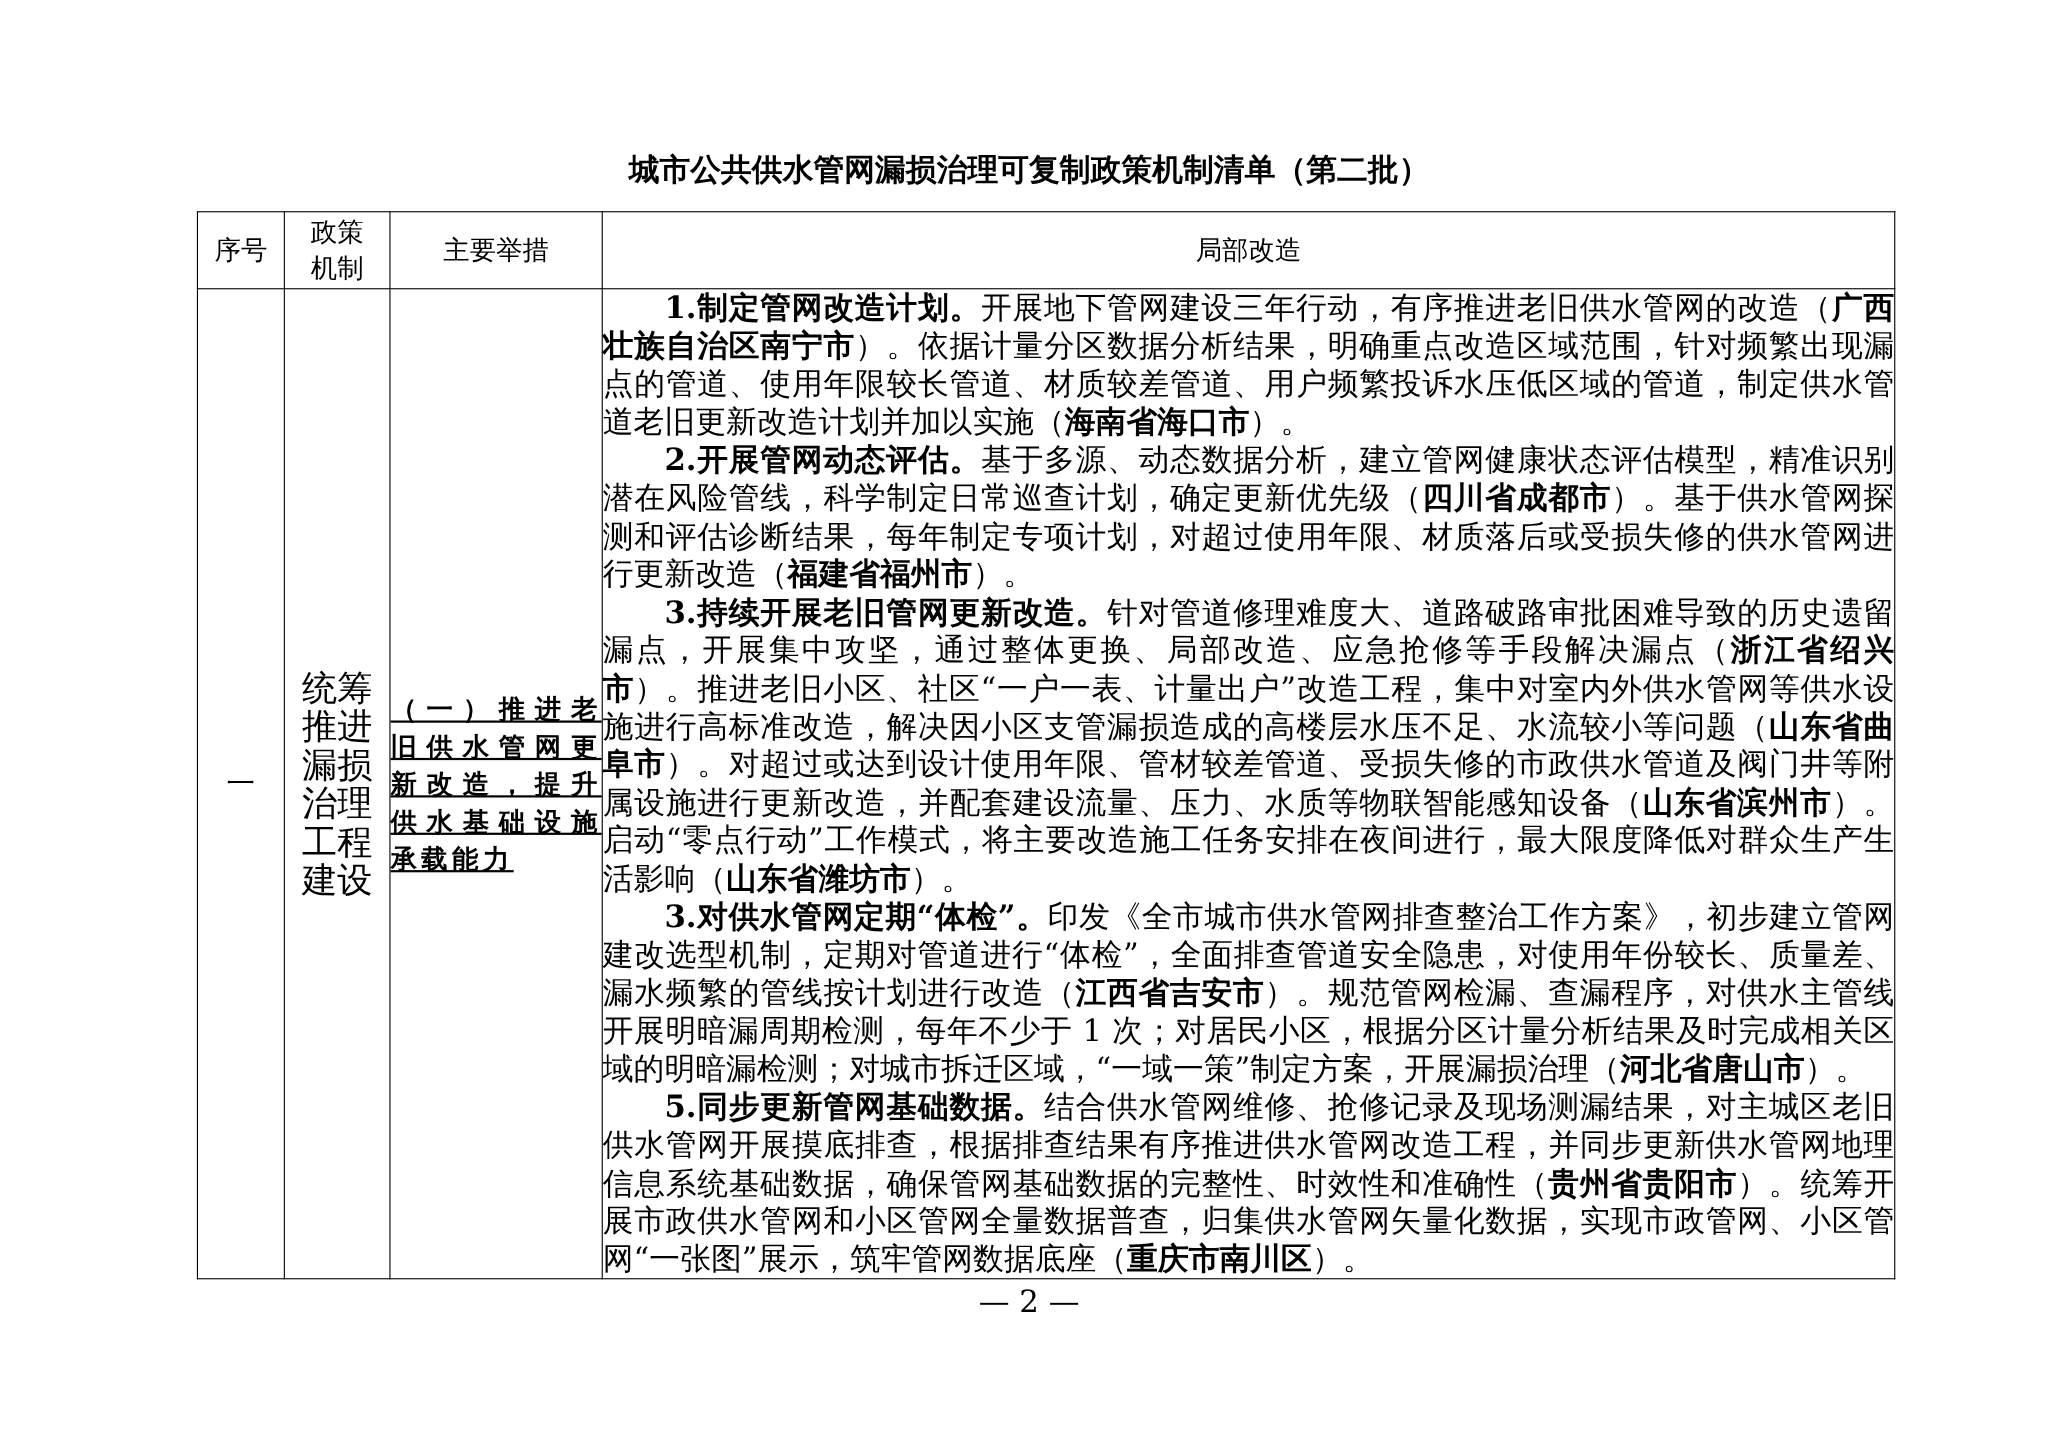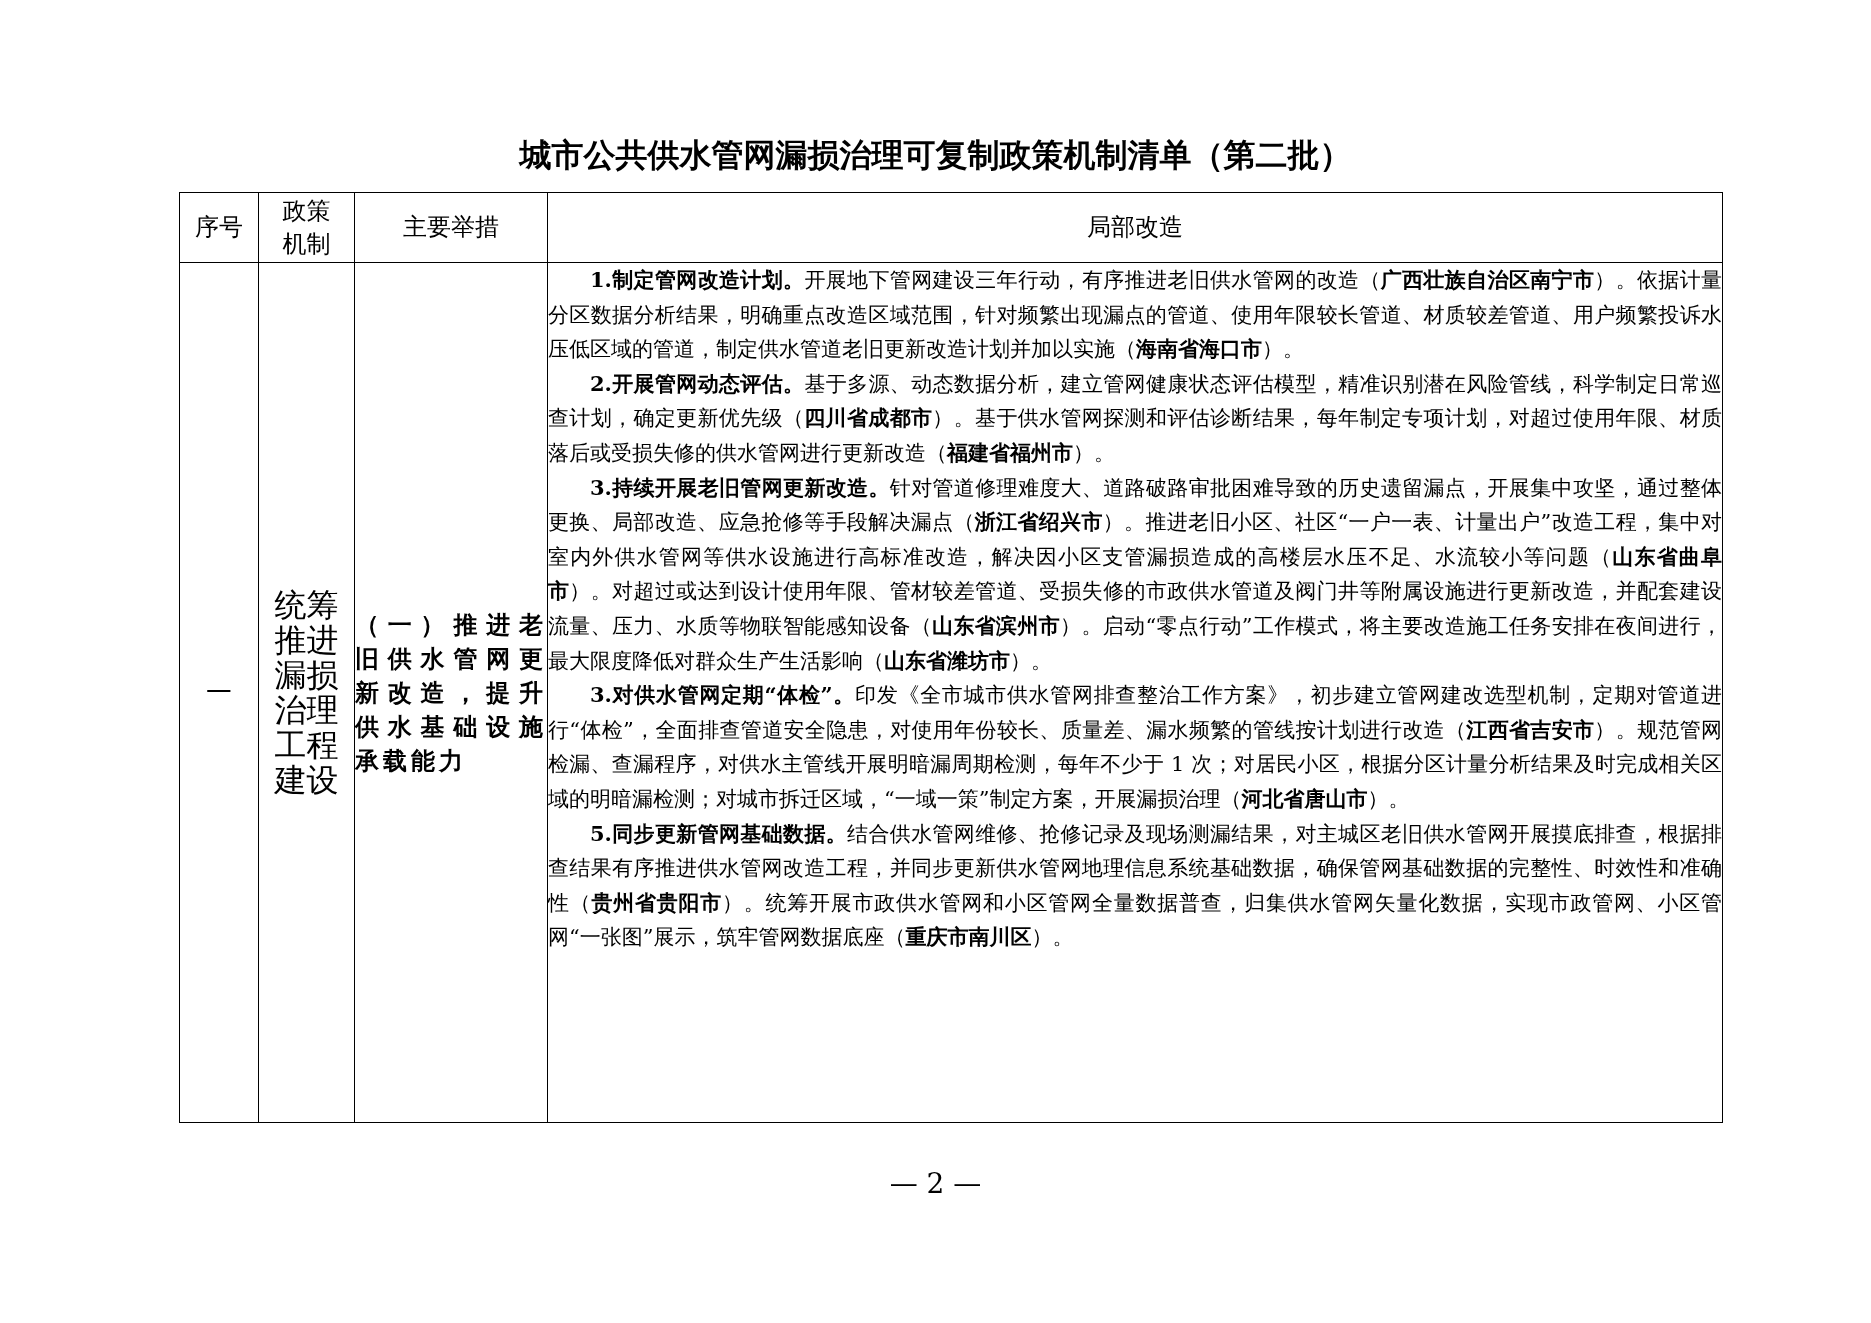--- a/index.html
+++ b/index.html
@@ -1,32 +1,32 @@
 <!DOCTYPE html>
 <html><head>
 <meta charset="utf-8">
 <style>
   html, body { margin: 0; padding: 0; background: #ffffff; }
   body { width: 1871px; height: 1323px; position: relative; overflow: hidden;
          font-family: "DejaVu Serif", "Liberation Serif", serif; color: #000; }
   .title { position: absolute; left: 0; width: 1871px; top: 130px; text-align: center;
-           font-size: 32px; font-weight: bold; letter-spacing: 0px; line-height: 50px;
+           font-size: 28px; font-weight: bold; letter-spacing: 0px; line-height: 50px;
            font-family: "DejaVu Serif", "Liberation Serif", serif; }
   table.list { position: absolute; left: 179px; top: 192px; width: 1544px;
                border-collapse: collapse; table-layout: fixed; padding-left: 48px; }
   table.list td, table.list th { border: 1.5px solid #000; padding: 0; }
   th { font-weight: normal; font-family: "DejaVu Sans", "Liberation Sans", sans-serif;
        font-size: 24px; line-height: 33px; text-align: center; height: 69px; }
   .c1 { width: 79px; } .c2 { width: 96px; } .c3 { width: 193px; } .c4 { width: auto; }
   td.seq { text-align: center; vertical-align: middle; font-size: 26px; }
   td.mech { text-align: center; vertical-align: middle; font-size: 32px; line-height: 35px;
             padding: 0 10px; }
   td.measure { vertical-align: middle; font-size: 24px; line-height: 34px; padding: 0 8px 0 14px;
-               font-weight: bold; text-align: justify; letter-spacing: 4px; }
-  td.detail { vertical-align: top; padding: 2px 12px 2px 14px; font-size: 21px; line-height: 34.6px;
+               font-weight: bold; text-align: justify; letter-spacing: 4px; text-decoration: underline; }
+  td.detail { vertical-align: top; padding: 2px 12px 2px 14px; font-size: 28px; line-height: 34.6px;
               text-align: justify; }
   .para { text-indent: 2em; margin: 0; }
   .para b { font-weight: bold; }
   .page-no { position: absolute; left: 0; width: 1871px; top: 1167px; text-align: center;
              font-size: 28px; font-family: "DejaVu Serif", "Liberation Serif", serif; }
 </style>
 </head>
 <body>
 
 <div class="title">城市公共供水管网漏损治理可复制政策机制清单（第二批）</div>

